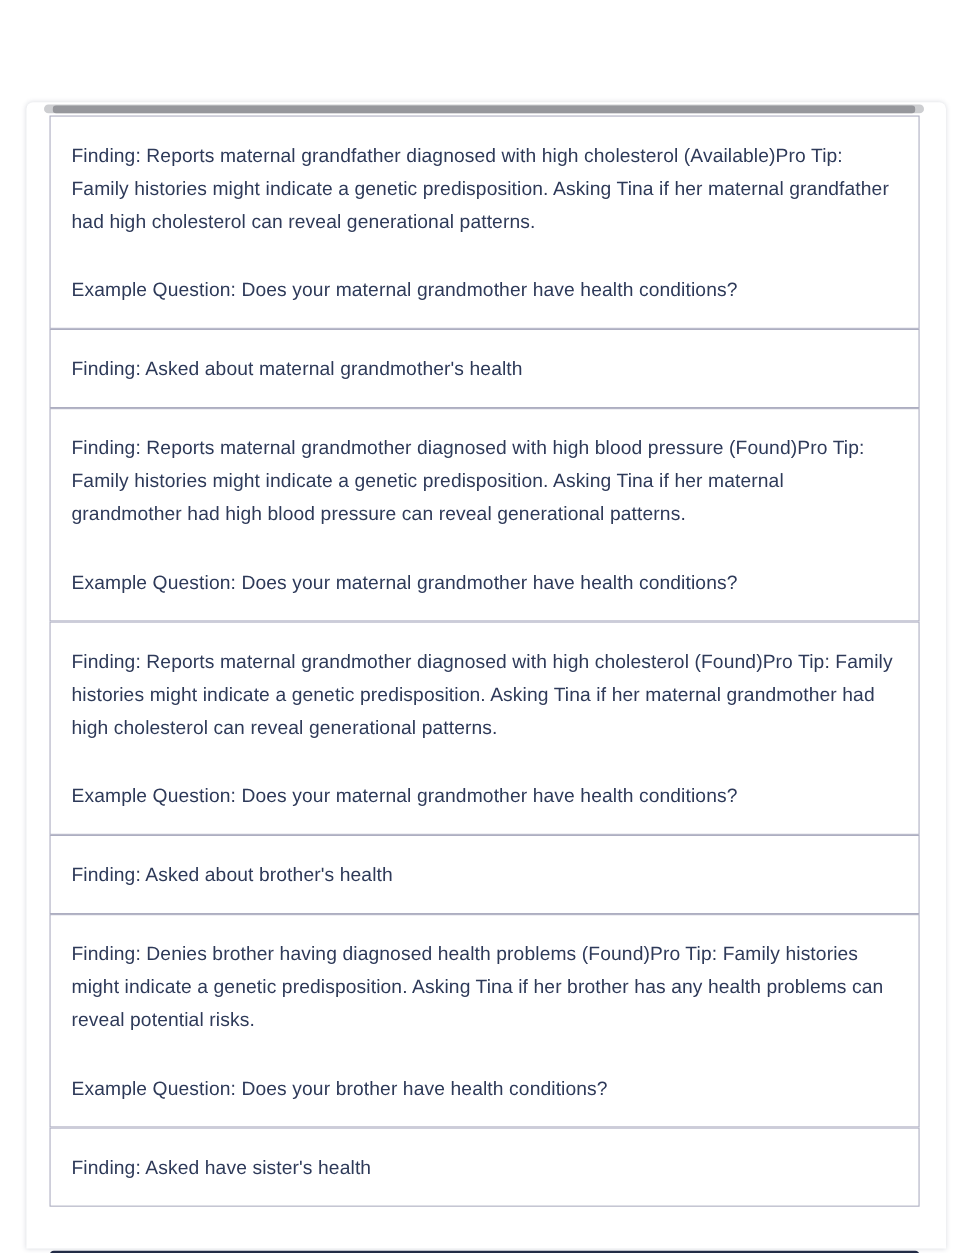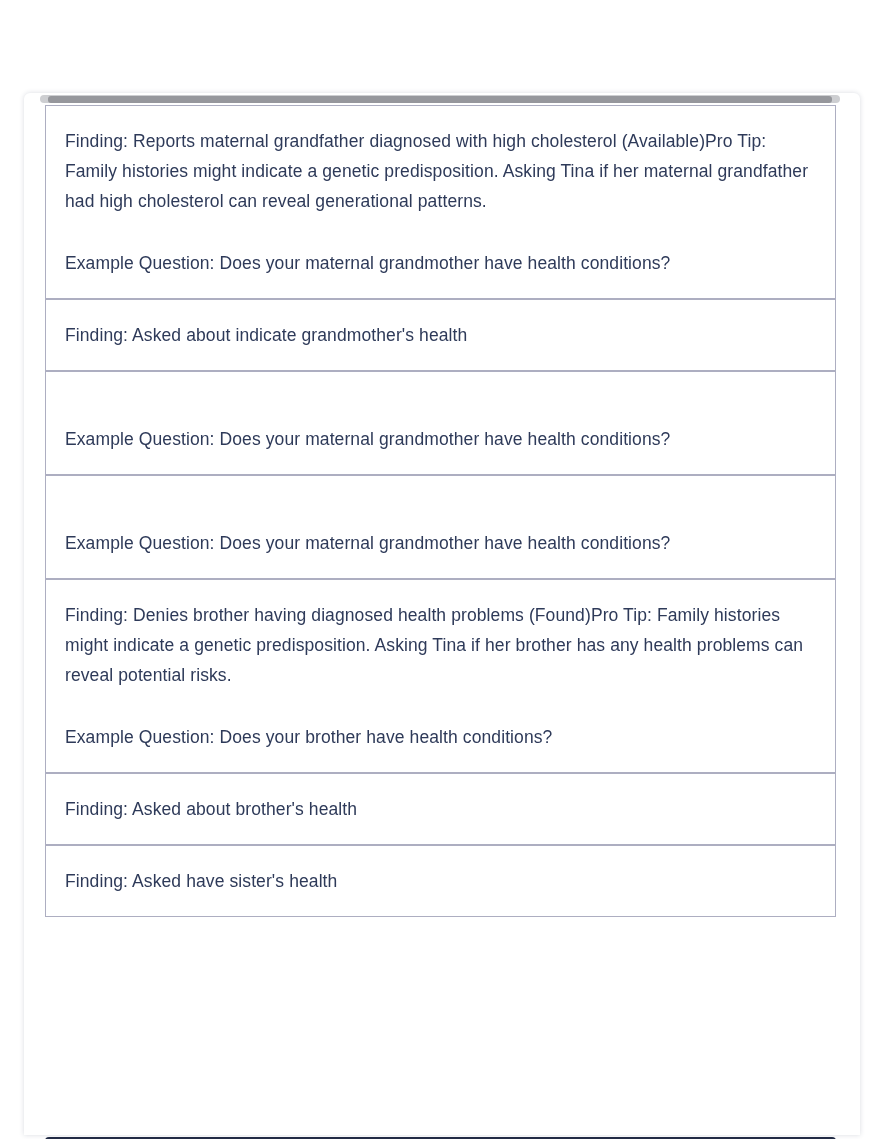--- a/index.html
+++ b/index.html
@@ -73,40 +73,42 @@
     <div class="hscroll-track">
       <div class="hscroll-thumb"></div>
     </div>
     <div class="cards">
   <div class="card">
     <p class="finding">Finding: Reports maternal grandfather diagnosed with high cholesterol (Available)Pro Tip: Family histories might indicate a genetic predisposition. Asking Tina if her maternal grandfather had high cholesterol can reveal generational patterns.</p>
     <p class="example">Example Question: Does your maternal grandmother have health conditions?</p>
   </div>
 
   <div class="card">
-    <p class="finding">Finding: Asked about indicate grandmother's health</p>
+    <p class="finding">Finding: Asked about maternal grandmother's health</p>
 
   </div>
 
   <div class="card">
+    <p class="finding">Finding: Reports maternal grandmother diagnosed with high blood pressure (Found)Pro Tip: Family histories might indicate a genetic predisposition. Asking Tina if her maternal grandmother had high blood pressure can reveal generational patterns.</p>
     <p class="example">Example Question: Does your maternal grandmother have health conditions?</p>
   </div>
 
   <div class="card">
+    <p class="finding">Finding: Reports maternal grandmother diagnosed with high cholesterol (Found)Pro Tip: Family histories might indicate a genetic predisposition. Asking Tina if her maternal grandmother had high cholesterol can reveal generational patterns.</p>
     <p class="example">Example Question: Does your maternal grandmother have health conditions?</p>
+  </div>
+
+  <div class="card">
+    <p class="finding">Finding: Asked about brother's health</p>
+
   </div>
 
   <div class="card">
     <p class="finding">Finding: Denies brother having diagnosed health problems (Found)Pro Tip: Family histories might indicate a genetic predisposition. Asking Tina if her brother has any health problems can reveal potential risks.</p>
     <p class="example">Example Question: Does your brother have health conditions?</p>
-  </div>
-
-  <div class="card">
-    <p class="finding">Finding: Asked about brother's health</p>
-
   </div>
 
   <div class="card">
     <p class="finding">Finding: Asked have sister's health</p>
 
   </div>
 </div>
   </div>
   <div class="footer-bar"></div>
 </div>

